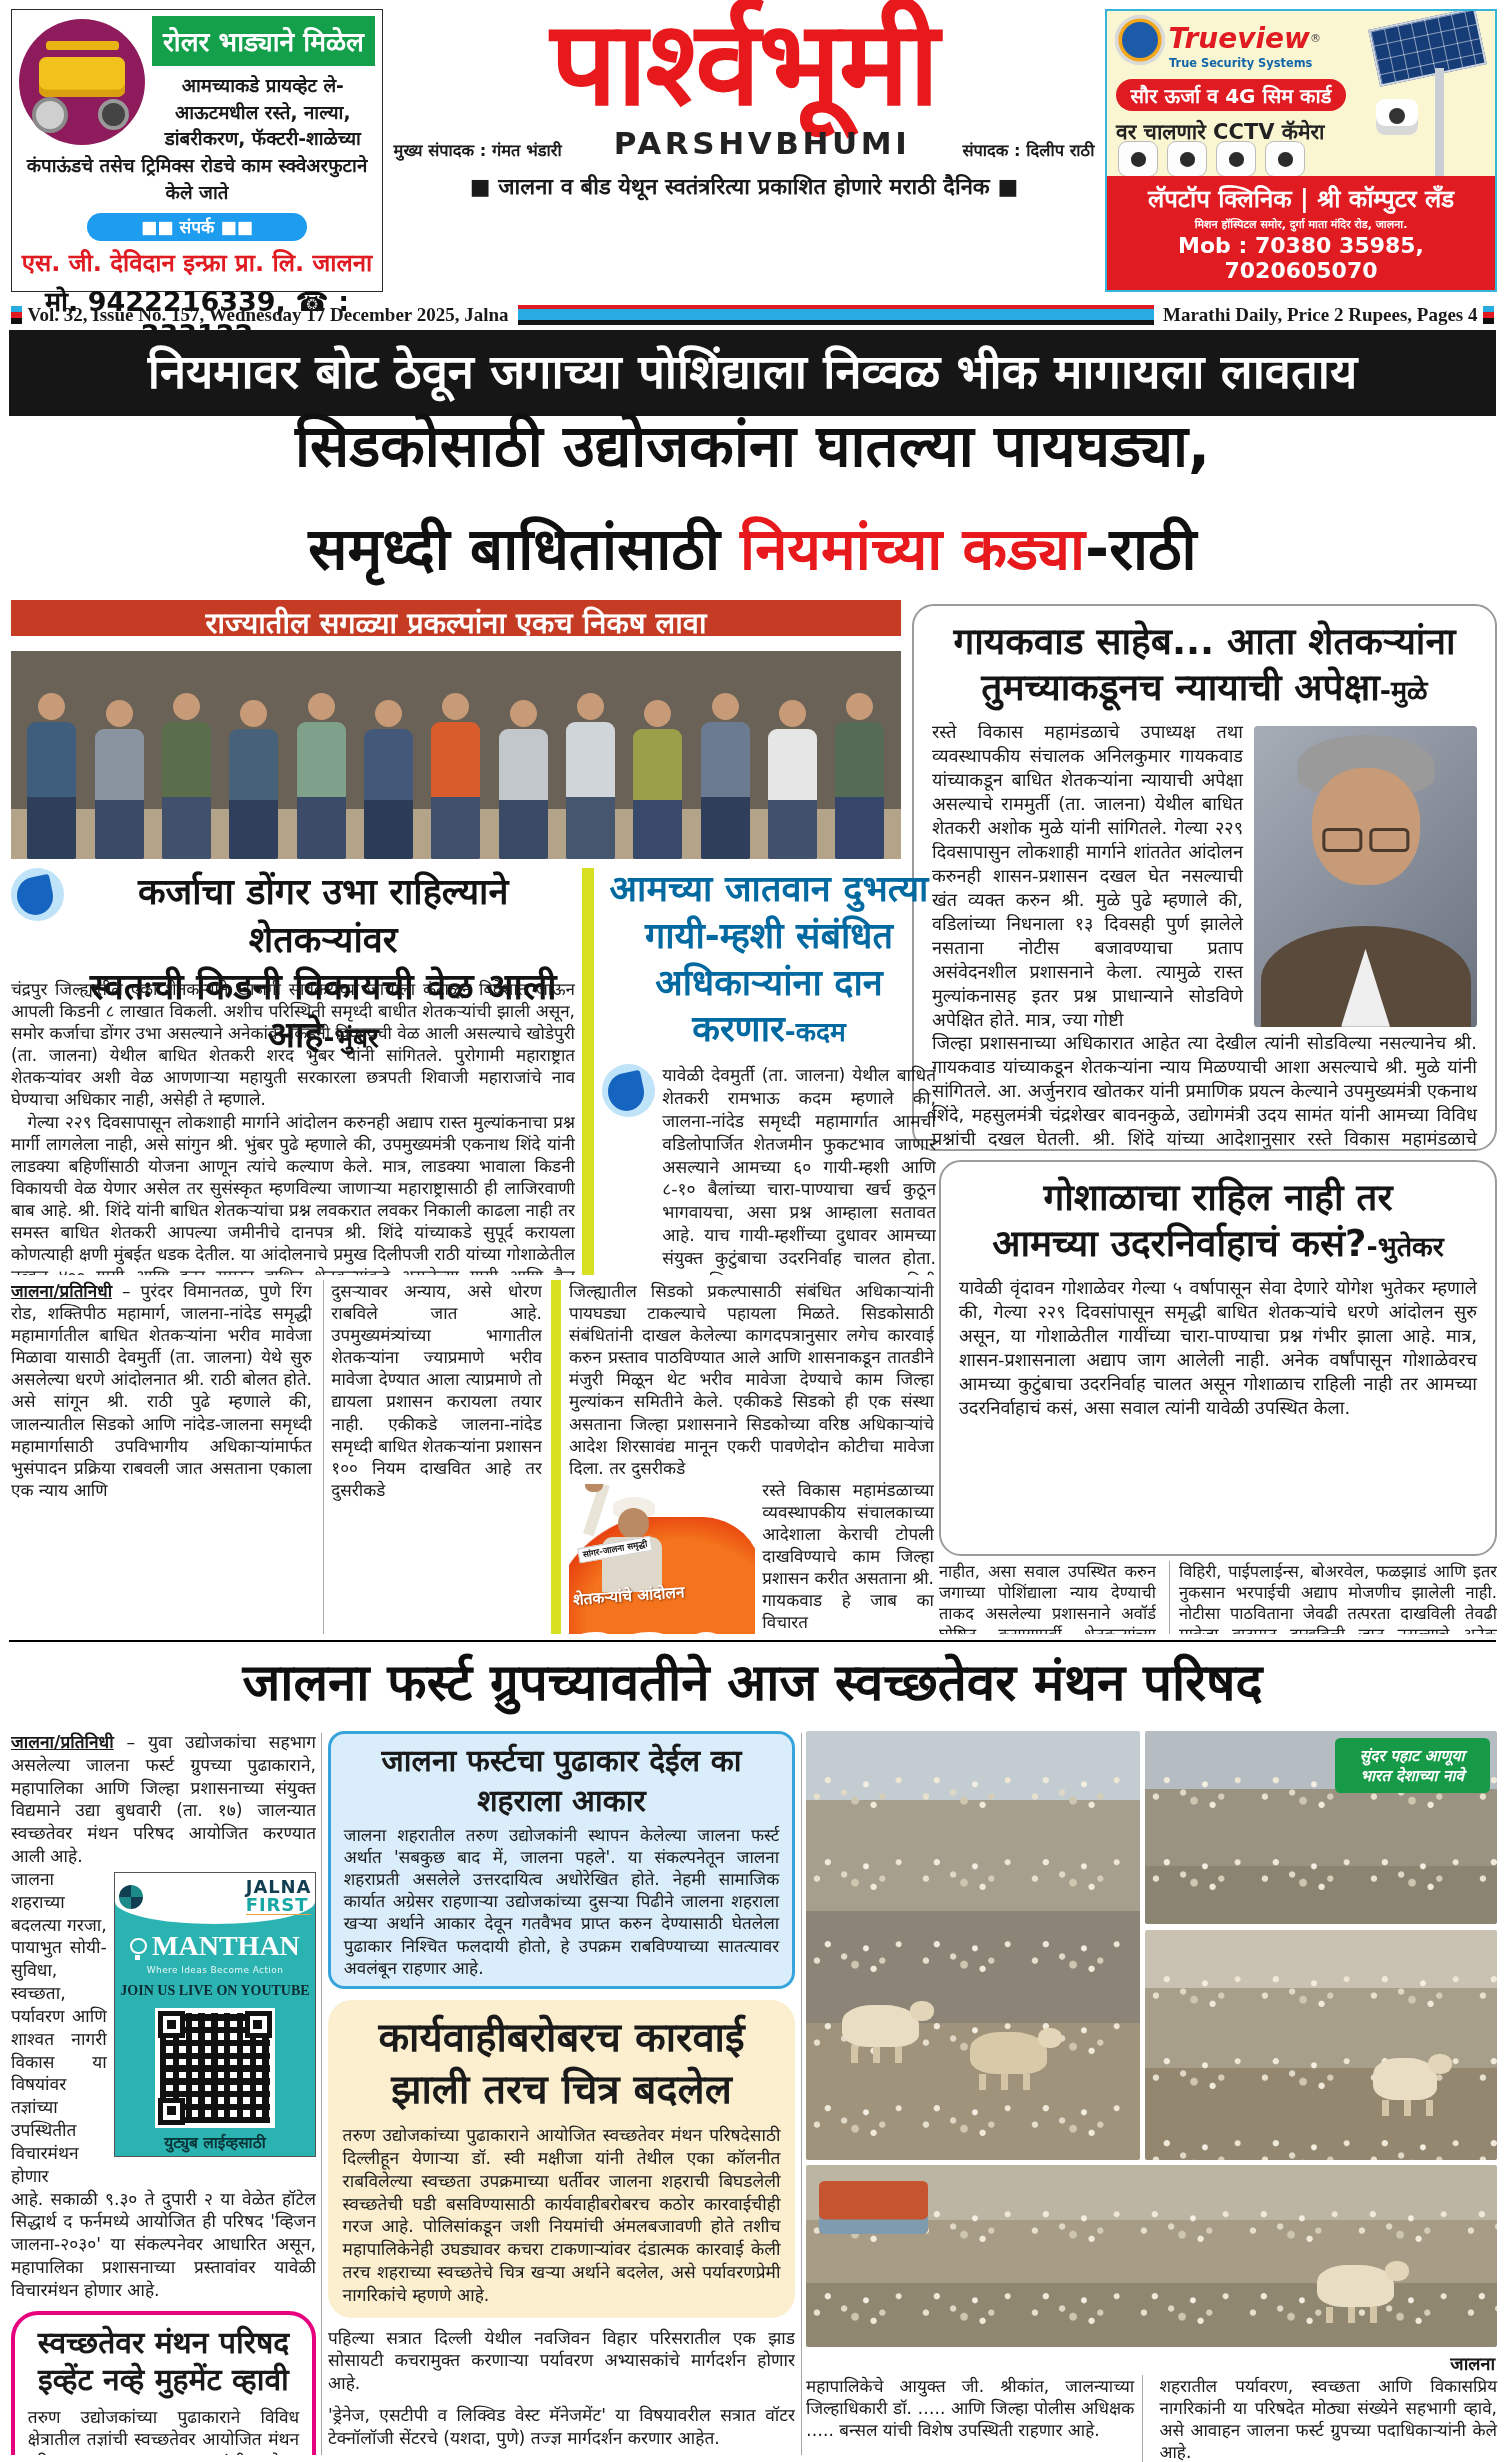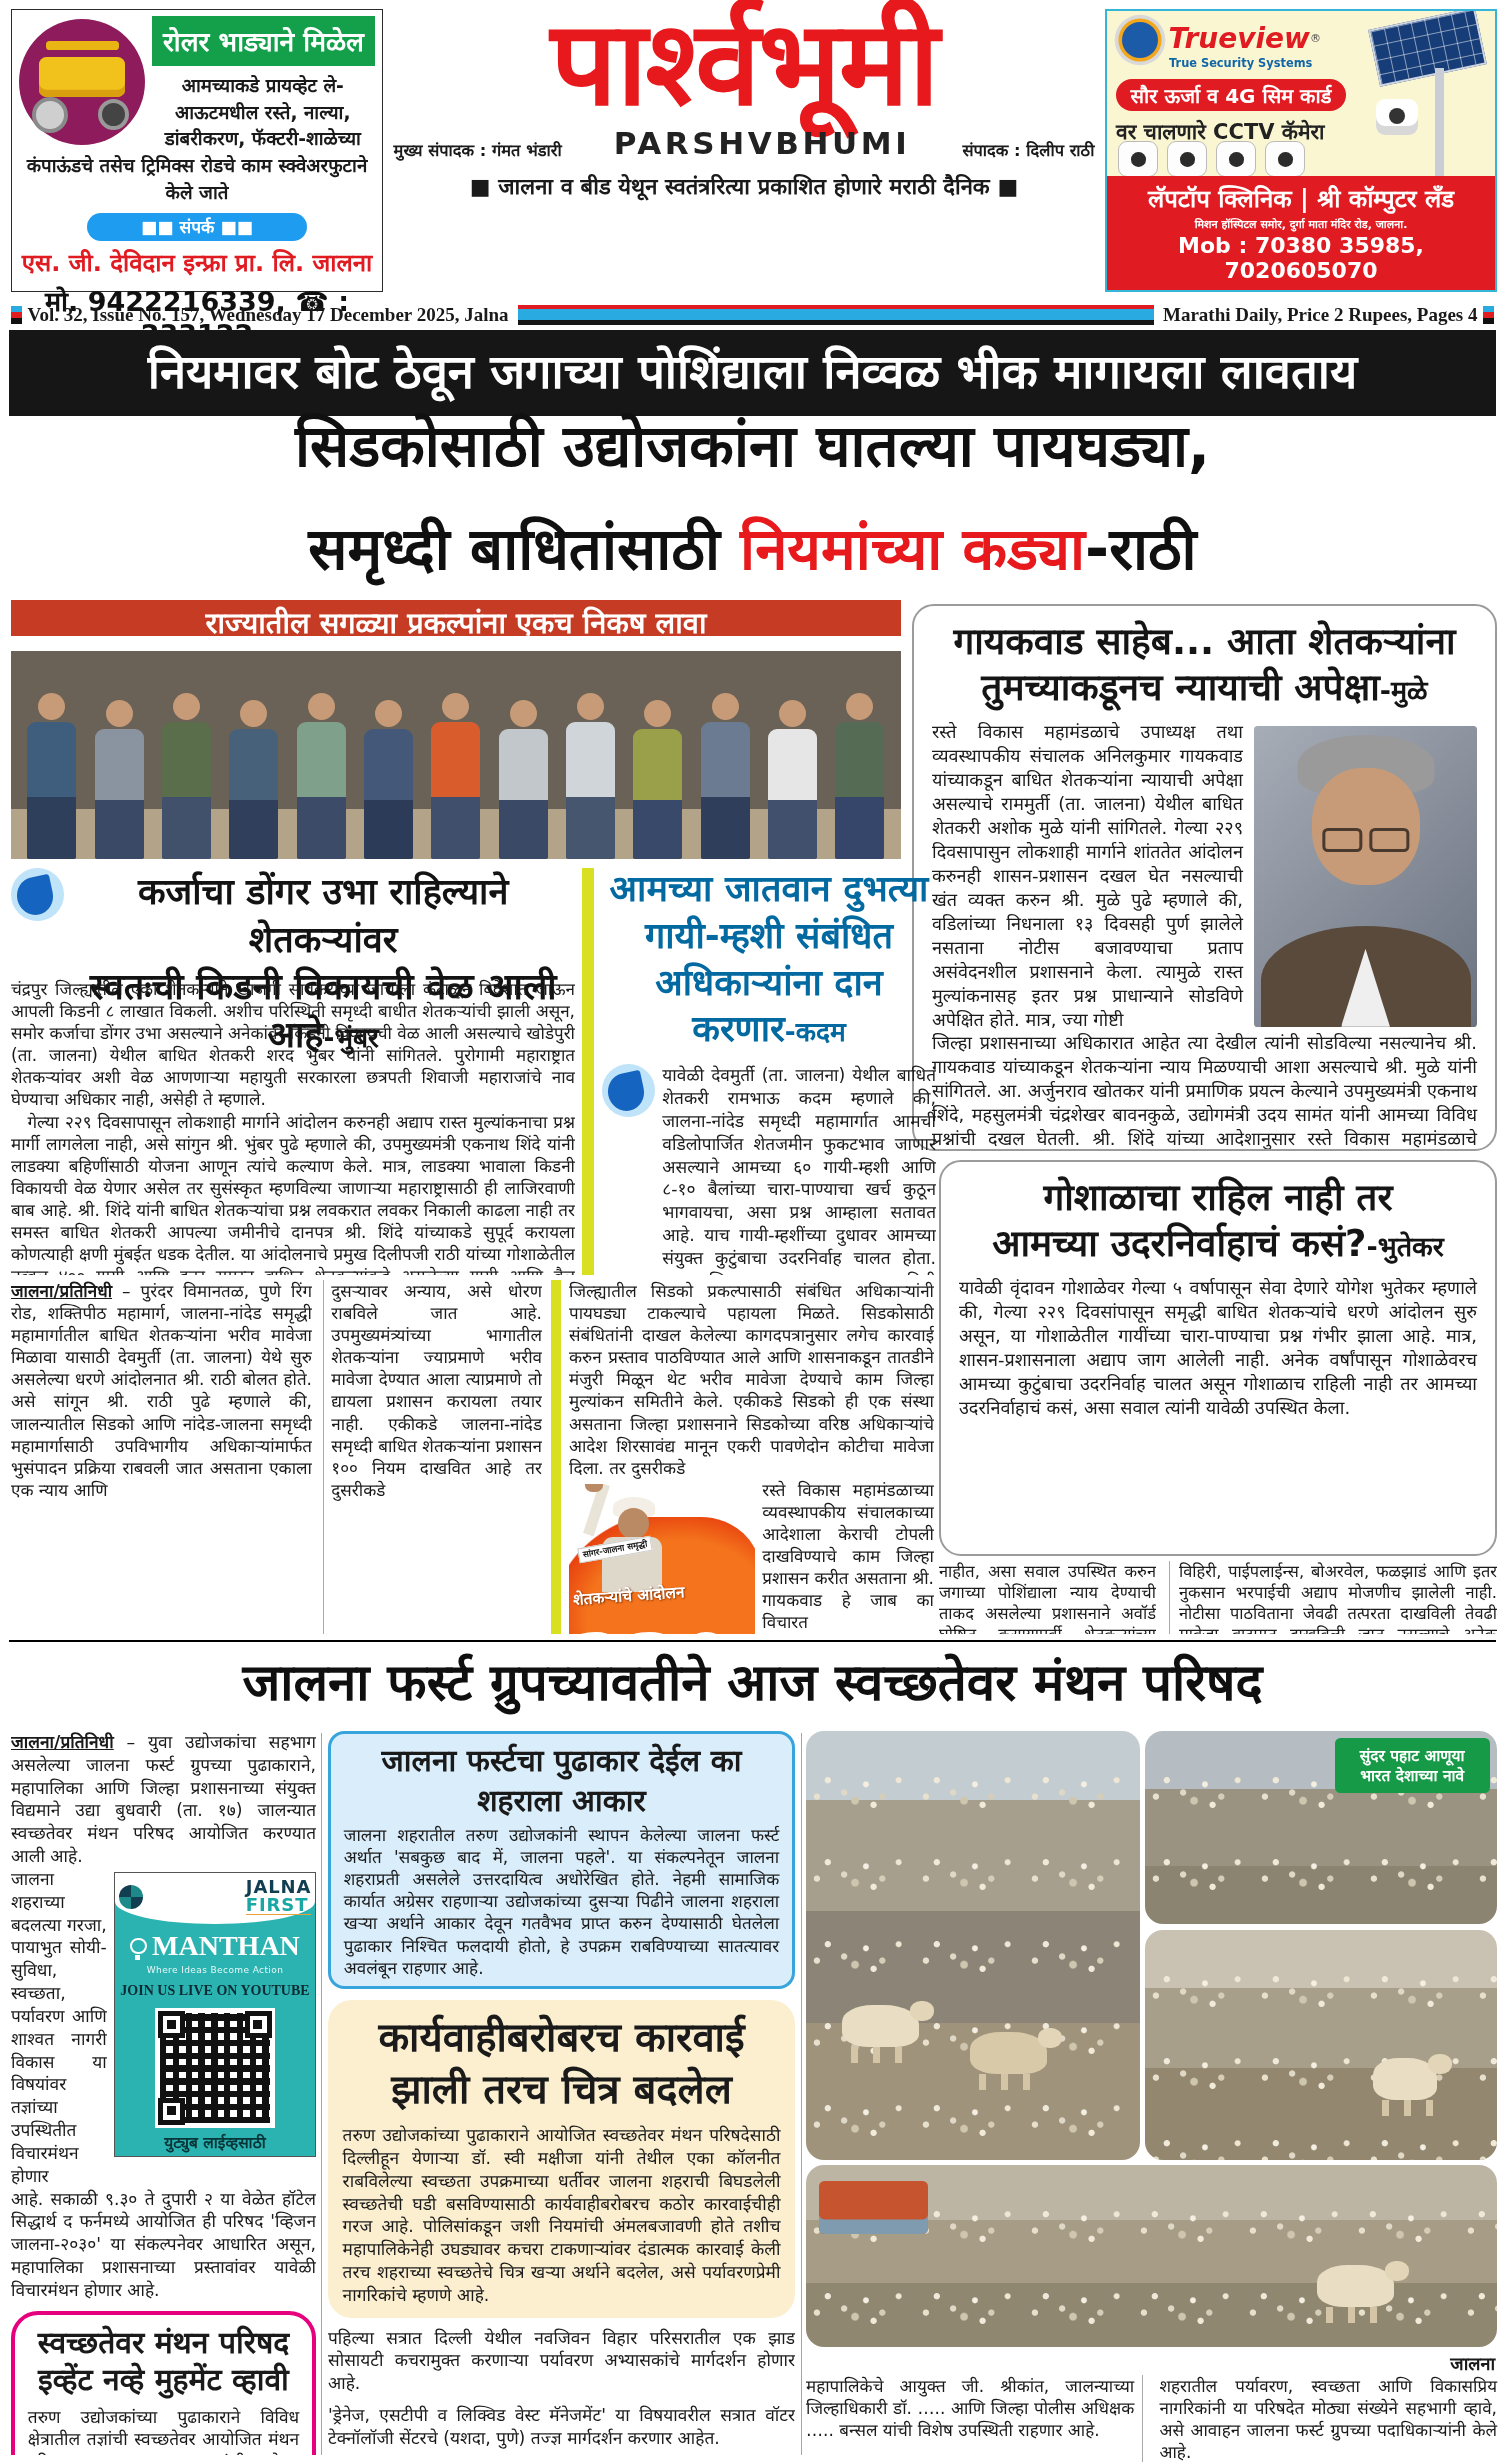--- a/index.html
+++ b/index.html
@@ -171,21 +171,21 @@
   .colB { position:absolute; left:328px; top:1731px; width:467px; height:724px; overflow:hidden; font-size:17.3px; line-height:1.32; text-align:justify; }
   .bluebox { background:#d9edfb; border:3.6px solid #37a4dc; border-radius:16.4px; padding:7.3px 12.8px; }
   .bluebox h3 { text-align:center; font-size:30px; font-weight:800; }
   .bluebox p { font-size:17px; line-height:1.3; margin-top:3.6px; text-align:justify; }
   .creambox { background:#fcefd0; border-radius:24px; padding:11px 14.6px; margin-top:11px; }
   .creambox h3 { text-align:center; font-size:40px; font-weight:800; line-height:1.3; }
   .creambox p { margin-top:9px; font-size:17.3px; line-height:1.32; text-align:justify; }
   .colB > p { margin-top:9px; }
 
   .colC { position:absolute; left:806px; top:1731px; width:691px; height:724px; }
-  .photo { position:absolute; border-radius:18px; overflow:hidden; }
+  .photo { position:absolute; border-radius:2px; overflow:hidden;font-style:italic; }
   .phA { left:0; top:0; width:334px; height:429px; background:linear-gradient(180deg,#c3ccd1 0 16%, #a79f8d 16% 42%, #8c8577 42% 68%, #a0937c 68%); }
   .phB { left:339px; top:0; width:352px; height:193px; background:linear-gradient(180deg,#b5bdc2 0 30%, #9a9382 30% 70%, #8b8471 70%); }
   .phC { left:339px; top:199px; width:352px; height:230px; background:linear-gradient(180deg,#c9c2b2 0 25%, #a89f8b 25% 60%, #93876f 60%); }
   .phD { left:0; top:434px; width:691px; height:182px; background:linear-gradient(180deg,#bdb5a3 0 30%, #a79c85 30% 65%, #8f8770 65%); }
   .speckle { position:absolute; inset:0; background-image:radial-gradient(circle at 20% 60%, #efe9da 0 2.7px, transparent 3.6px), radial-gradient(circle at 35% 75%, #dfd8c6 0 2.7px, transparent 3.6px), radial-gradient(circle at 55% 65%, #f4efe2 0 2.3px, transparent 3.6px), radial-gradient(circle at 70% 80%, #d6cdb8 0 2.7px, transparent 3.6px), radial-gradient(circle at 85% 60%, #efe7d4 0 2.3px, transparent 3.6px), radial-gradient(circle at 10% 80%, #e7e0cd 0 2.7px, transparent 3.6px), radial-gradient(circle at 45% 85%, #cfc6b0 0 3.2px, transparent 4.6px), radial-gradient(circle at 62% 90%, #f1ead9 0 2.7px, transparent 3.6px); background-size:109px 82px; }
   .cow { position:absolute; width:77px; height:42px; background:#e9ddc4; border-radius:40% 45% 30% 35%; }
   .cow:after { content:""; position:absolute; right:-14.6px; top:-3.6px; width:24px; height:20px; background:#e3d5b8; border-radius:45%; }
   .cow .legs { position:absolute; left:9px; bottom:-16.4px; width:57px; height:16.4px; background:repeating-linear-gradient(90deg,#d4c5a6 0 7.3px, transparent 7.3px 22px); }
   .truck { position:absolute; left:12.8px; top:16.4px; width:109px; height:53px; background:#c6542e; border-radius:5.5px; box-shadow:inset 0 -14.6px 0 #7e9bb0; }
   .green-note { position:absolute; right:7.3px; top:7.3px; width:155px; background:#169a47; color:#fff; font-weight:800; font-size:15.5px; line-height:1.3; text-align:center; padding:7.3px 5.5px; border-radius:5.5px; }

